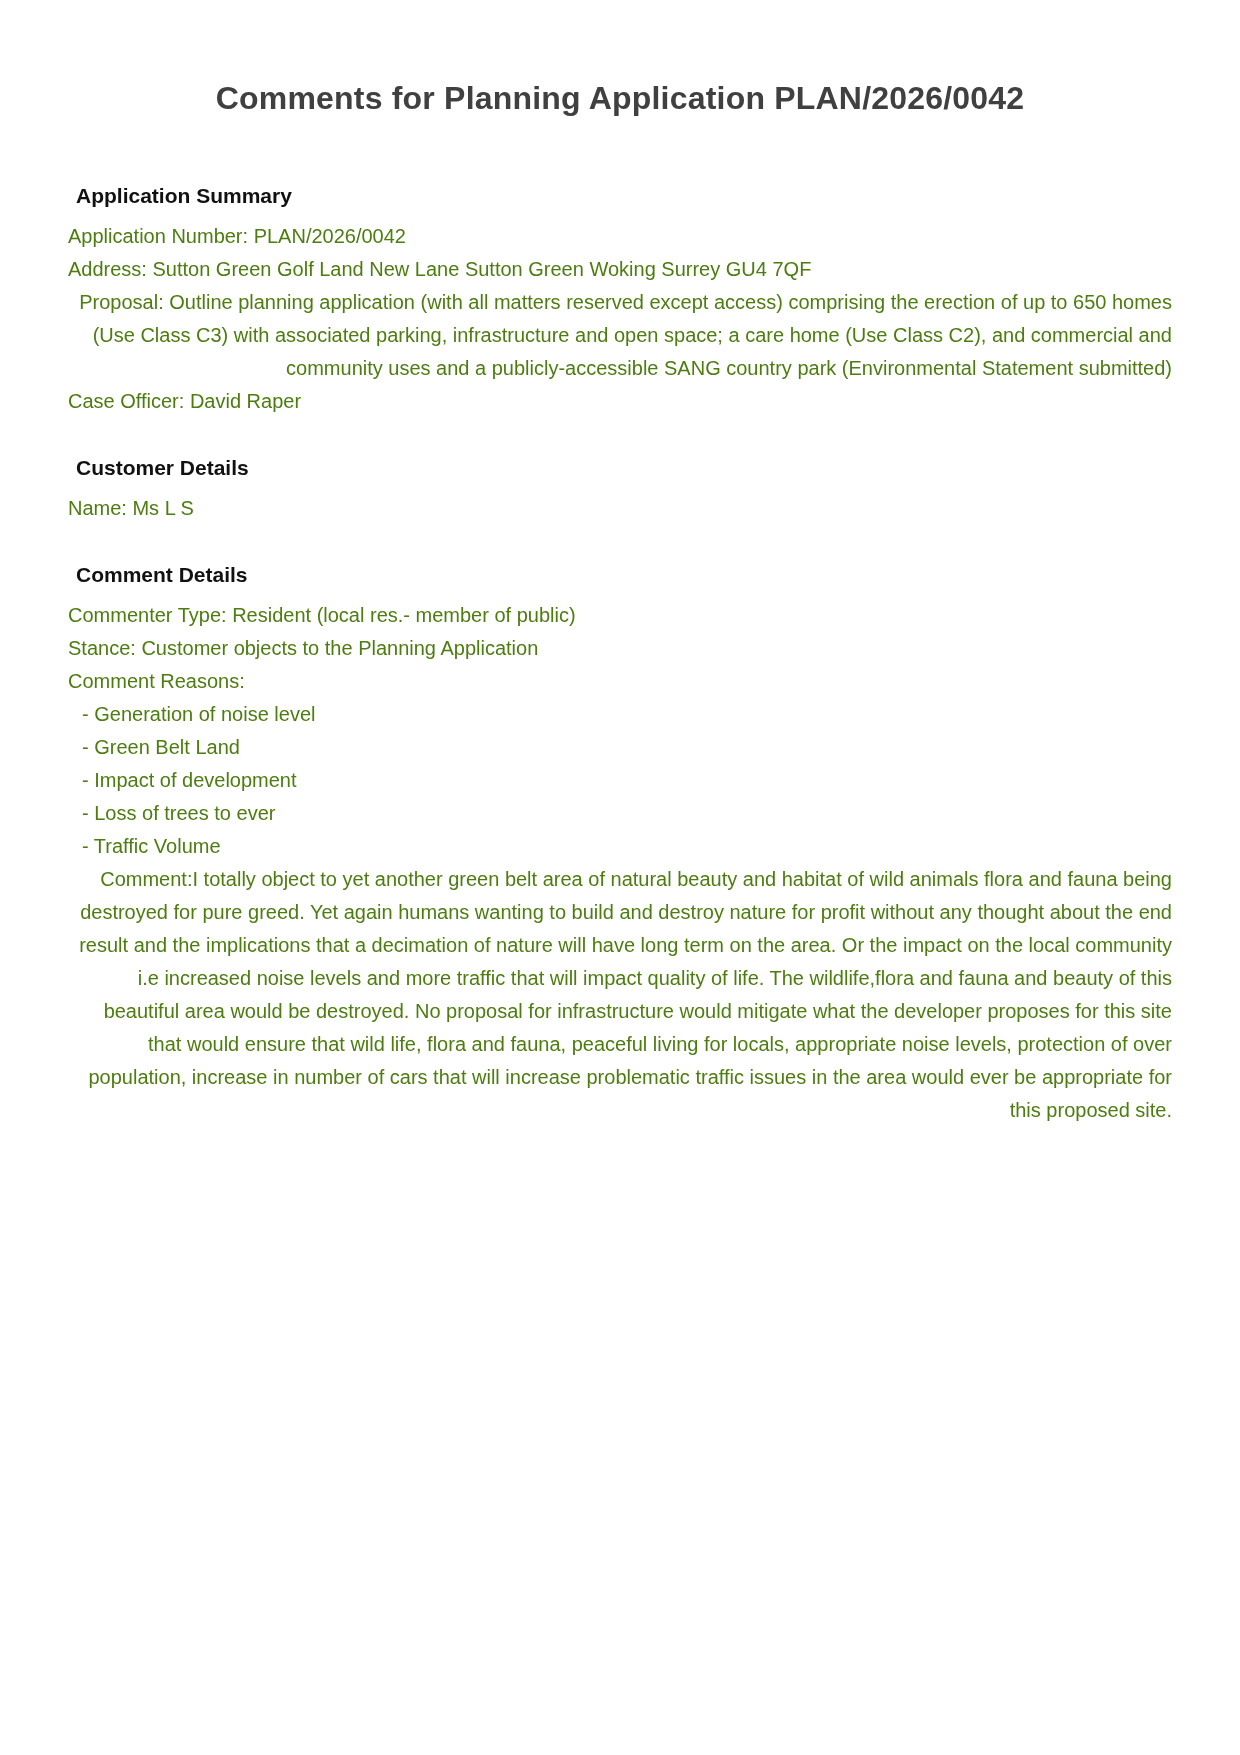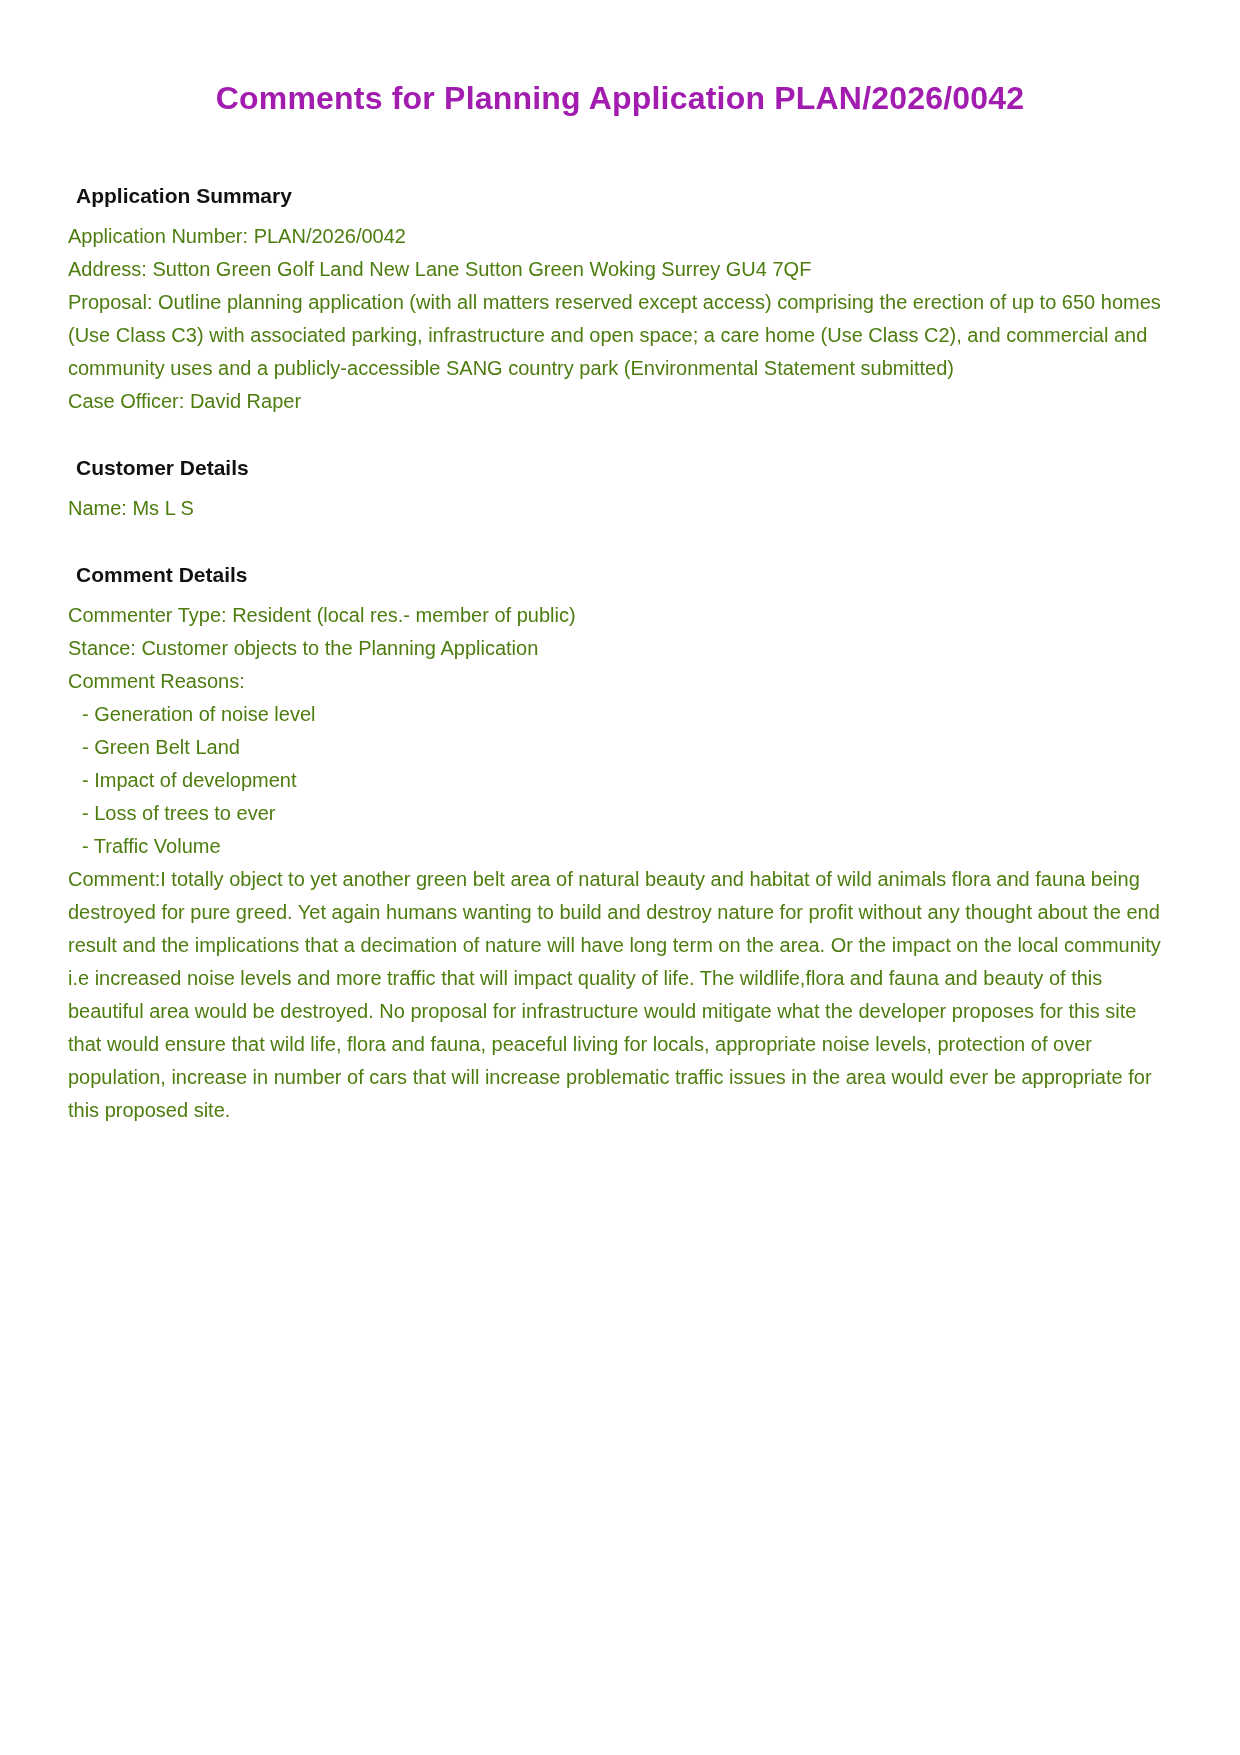--- a/index.html
+++ b/index.html
@@ -17,21 +17,21 @@
   }
   .page {
     width: 1240px;
     height: 1755px;
     padding: 80px 68px 0 68px;
   }
   .doc-title {
     font-size: 32px;
     font-weight: bold;
     text-align: center;
-    color: #a21caf;
+    color: #404040;
     margin: 0 0 62px 0;
     letter-spacing: 0.2px;
   }
   .section {
     margin: 0 0 33px 0;
   }
   .section-heading {
     font-size: 21px;
     font-weight: bold;
     line-height: 33px;
@@ -39,20 +39,21 @@
     color: #111111;
   }
   .line, .para {
     font-size: 20px;
     line-height: 33px;
     margin: 0;
     color: #4d7c0f;
   }
   .para {
     max-width: 1104px;
+    text-align: right;
   }
   .bullet {
     padding-left: 14px;
   }
 </style>
 </head>
 <body>
 
 <div class="page">
 

